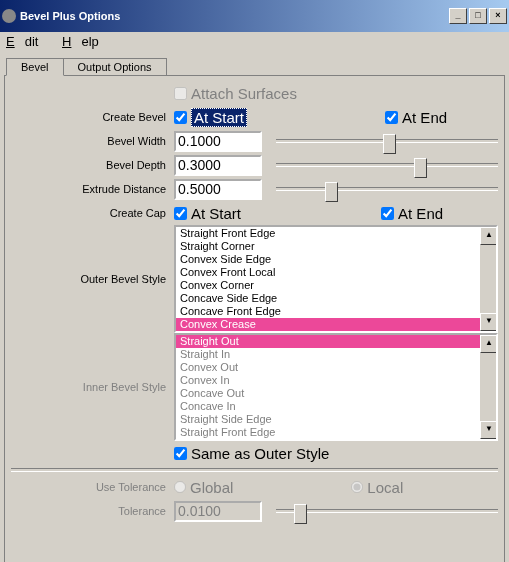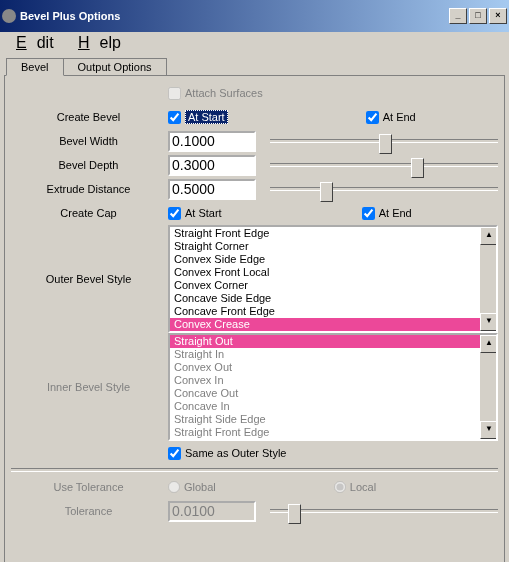--- a/index.html
+++ b/index.html
@@ -1,31 +1,31 @@
 <!DOCTYPE html>
 <html><head>
 <meta charset="utf-8">
 <style>
 html,body{margin:0;padding:0;font-family:Tahoma,"MS Sans Serif",sans-serif;font-size:11px;background:#d4d0c8;color:#000;width:509px;height:562px;overflow:hidden}
 .titlebar{height:32px;background:linear-gradient(to right,#0a246a,#a6caf0);color:#fff;display:flex;align-items:center;padding:0 2px;font-weight:bold}
 .titlebar .icon{width:14px;height:14px;background:#888;border-radius:50%;margin-right:4px;display:inline-block}
 .titlebar .spacer{flex:1}
 .win-btn{width:16px;height:14px;background:#d4d0c8;border:1px solid #fff;border-right-color:#404040;border-bottom-color:#404040;margin-left:2px;font-size:9px;font-family:Marlett,Arial;line-height:12px;text-align:center;color:#000;cursor:default}
-.menubar{height:18px;background:#d4d0c8;padding:2px 16px;font-size:16px}
+.menubar{height:18px;background:#d4d0c8;padding:2px 6px;font-size:13px}
 .menubar span{margin-right:10px}
 .menubar .ul{text-decoration:underline}
 .tabs{display:flex;margin:4px 0 0 6px}
 .tab{border:1px solid #808080;border-bottom:none;background:#d4d0c8;padding:2px 14px;font-size:11px;margin-right:-1px;position:relative}
 .tab.active{background:#d4d0c8;z-index:2;border-bottom:1px solid #d4d0c8;font-weight:normal}
 .panel{border:1px solid #808080;margin:-1px 4px 4px 4px;padding:6px 6px 50px 6px;min-height:410px;position:relative;background:#d4d0c8}
 .row{display:flex;align-items:center;height:22px;margin-bottom:2px}
-.lbl{width:155px;text-align:center;padding-right:2px;font-size:11px}
+.lbl{width:155px;text-align:right;padding-right:8px;font-size:11px}
 .lbl.disabled,.disabled{color:#808080}
 .chk{width:13px;height:13px;margin:0 4px 0 0}
-.chk-lbl{font-size:11px;margin-right:18px}
+.chk-lbl{font-size:15px;margin-right:18px}
 .txt{width:80px;height:17px;border:2px inset #fff;background:#fff;font-size:14px;padding:0 2px}
 .txt.dis{background:#d4d0c8;color:#808080}
 .slider-wrap{flex:1;display:flex;align-items:center;margin-left:14px}
 .slider-track{flex:1;height:2px;border-top:1px solid #808080;border-bottom:1px solid #fff;position:relative}
 .slider-thumb{position:absolute;top:-6px;width:11px;height:18px;background:#d4d0c8;border:1px solid #fff;border-right-color:#404040;border-bottom-color:#404040}
 .listbox{border:2px inset #fff;background:#fff;font-size:11px;overflow:hidden;position:relative}
 .listbox .scrollbar{position:absolute;right:0;top:0;bottom:0;width:16px;background:#d4d0c8}
 .listbox .sbtn{width:16px;height:16px;background:#d4d0c8;border:1px solid #fff;border-right-color:#404040;border-bottom-color:#404040;font-size:8px;text-align:center;line-height:14px;position:absolute}
 .listbox .sbtn.up{top:0}
 .listbox .sbtn.dn{bottom:0}

